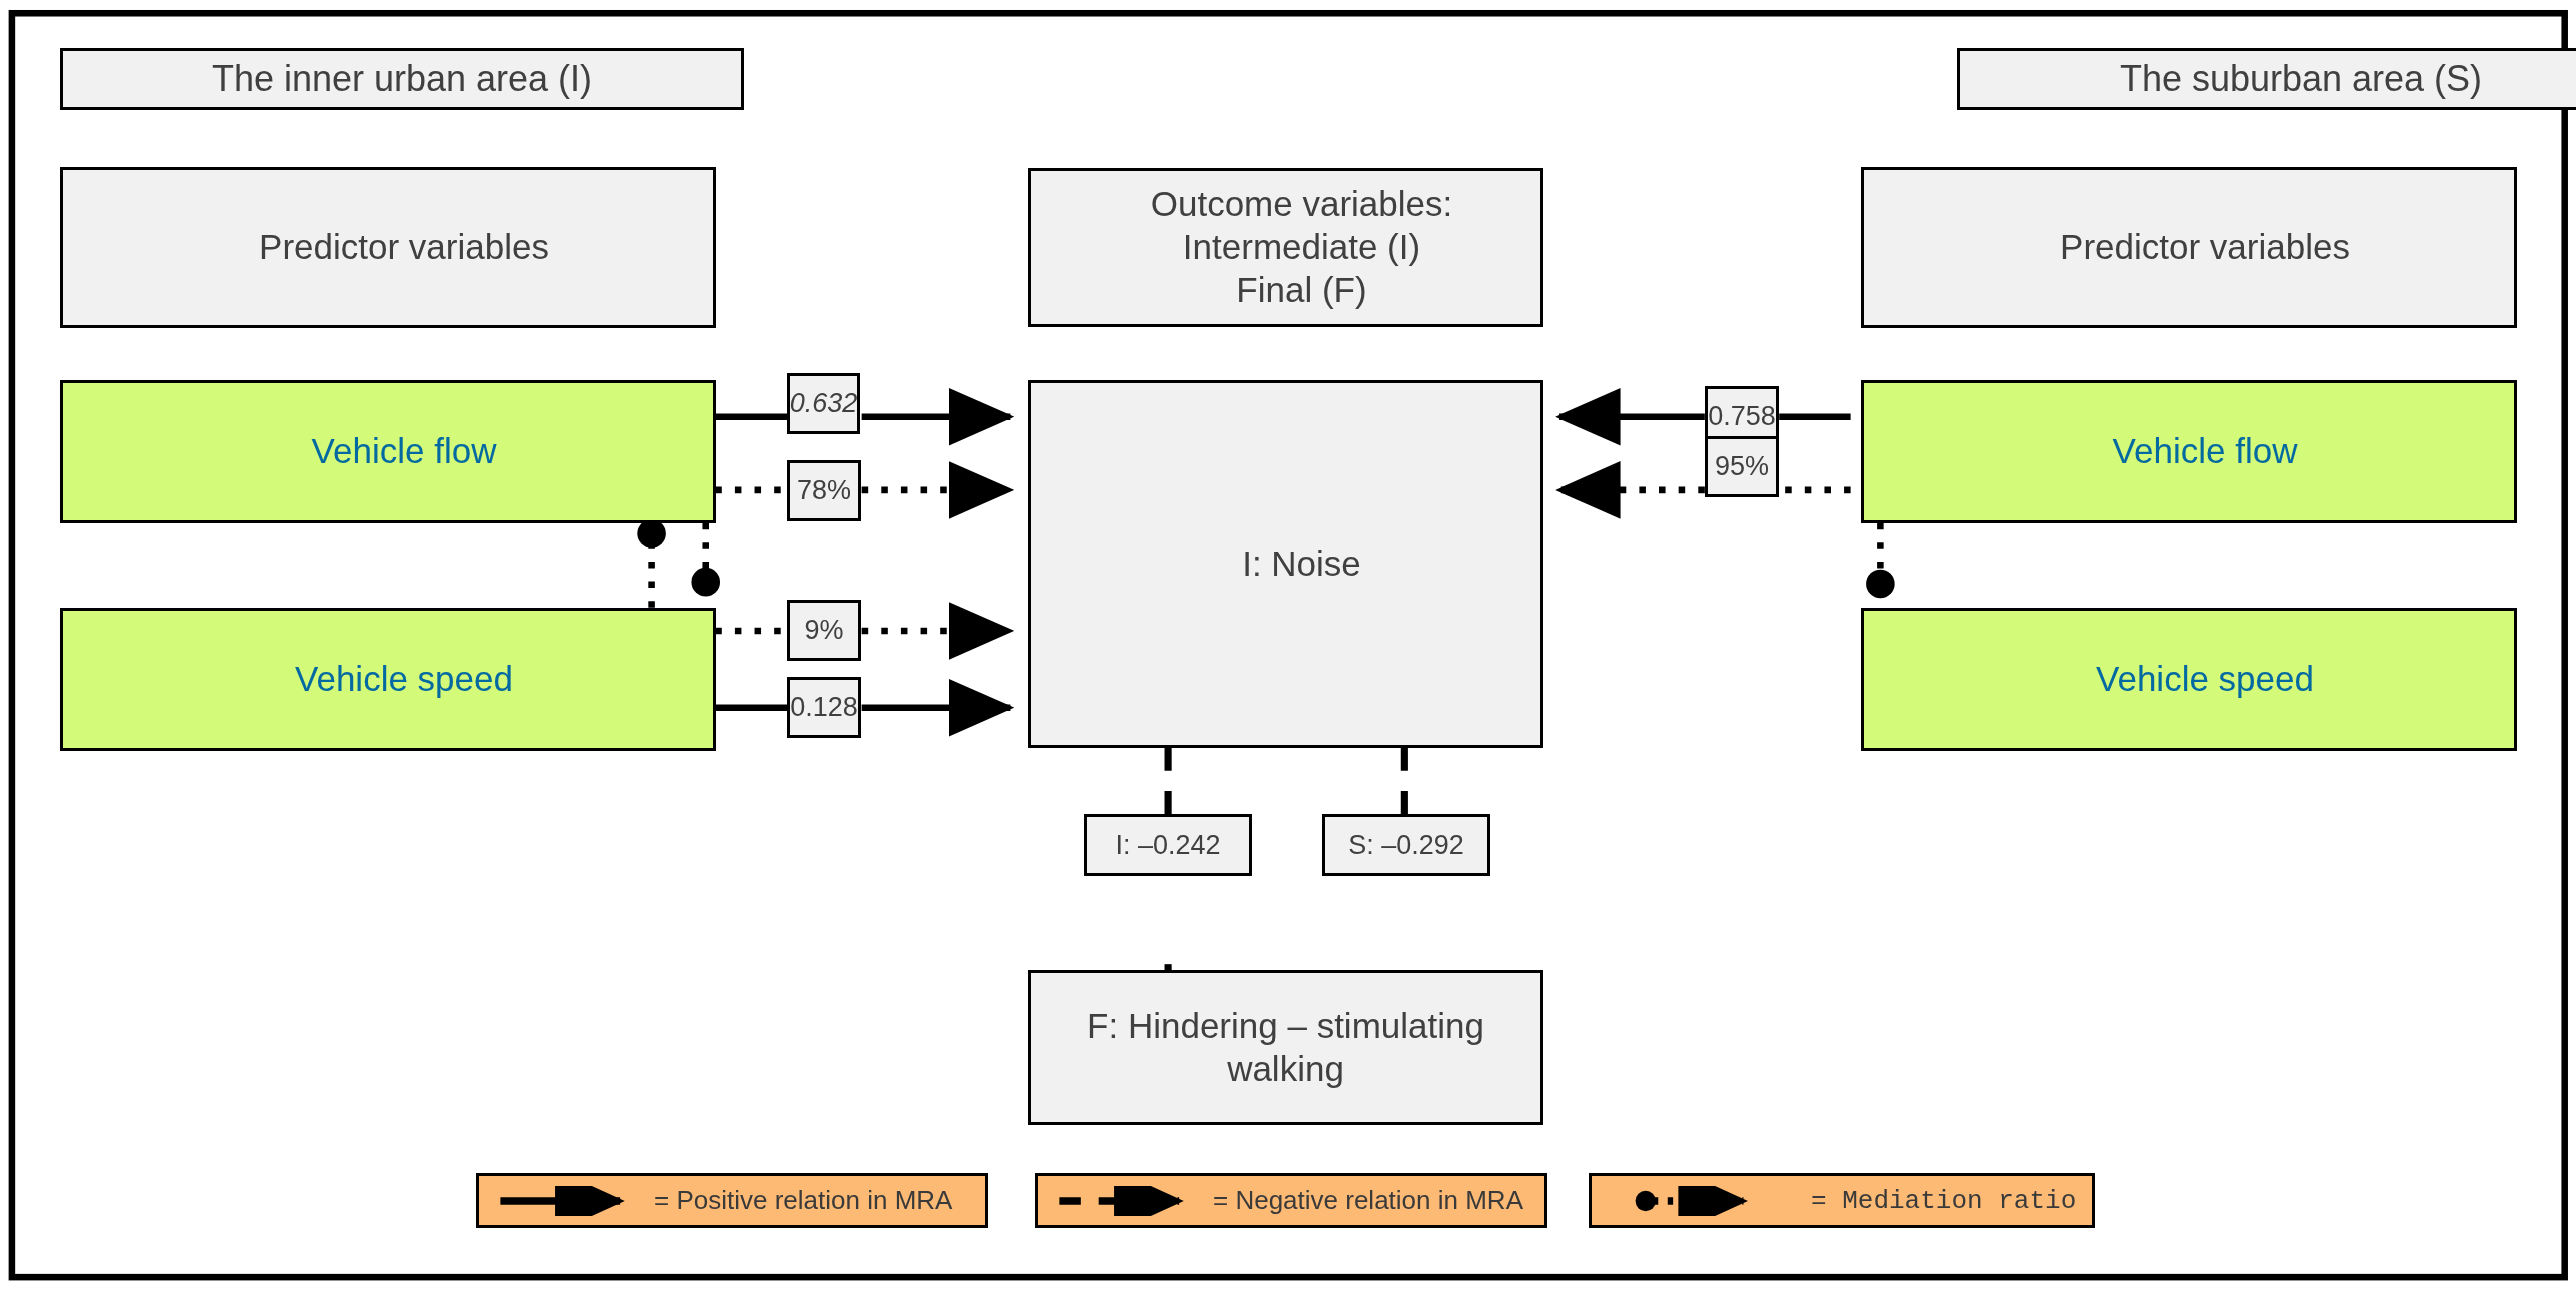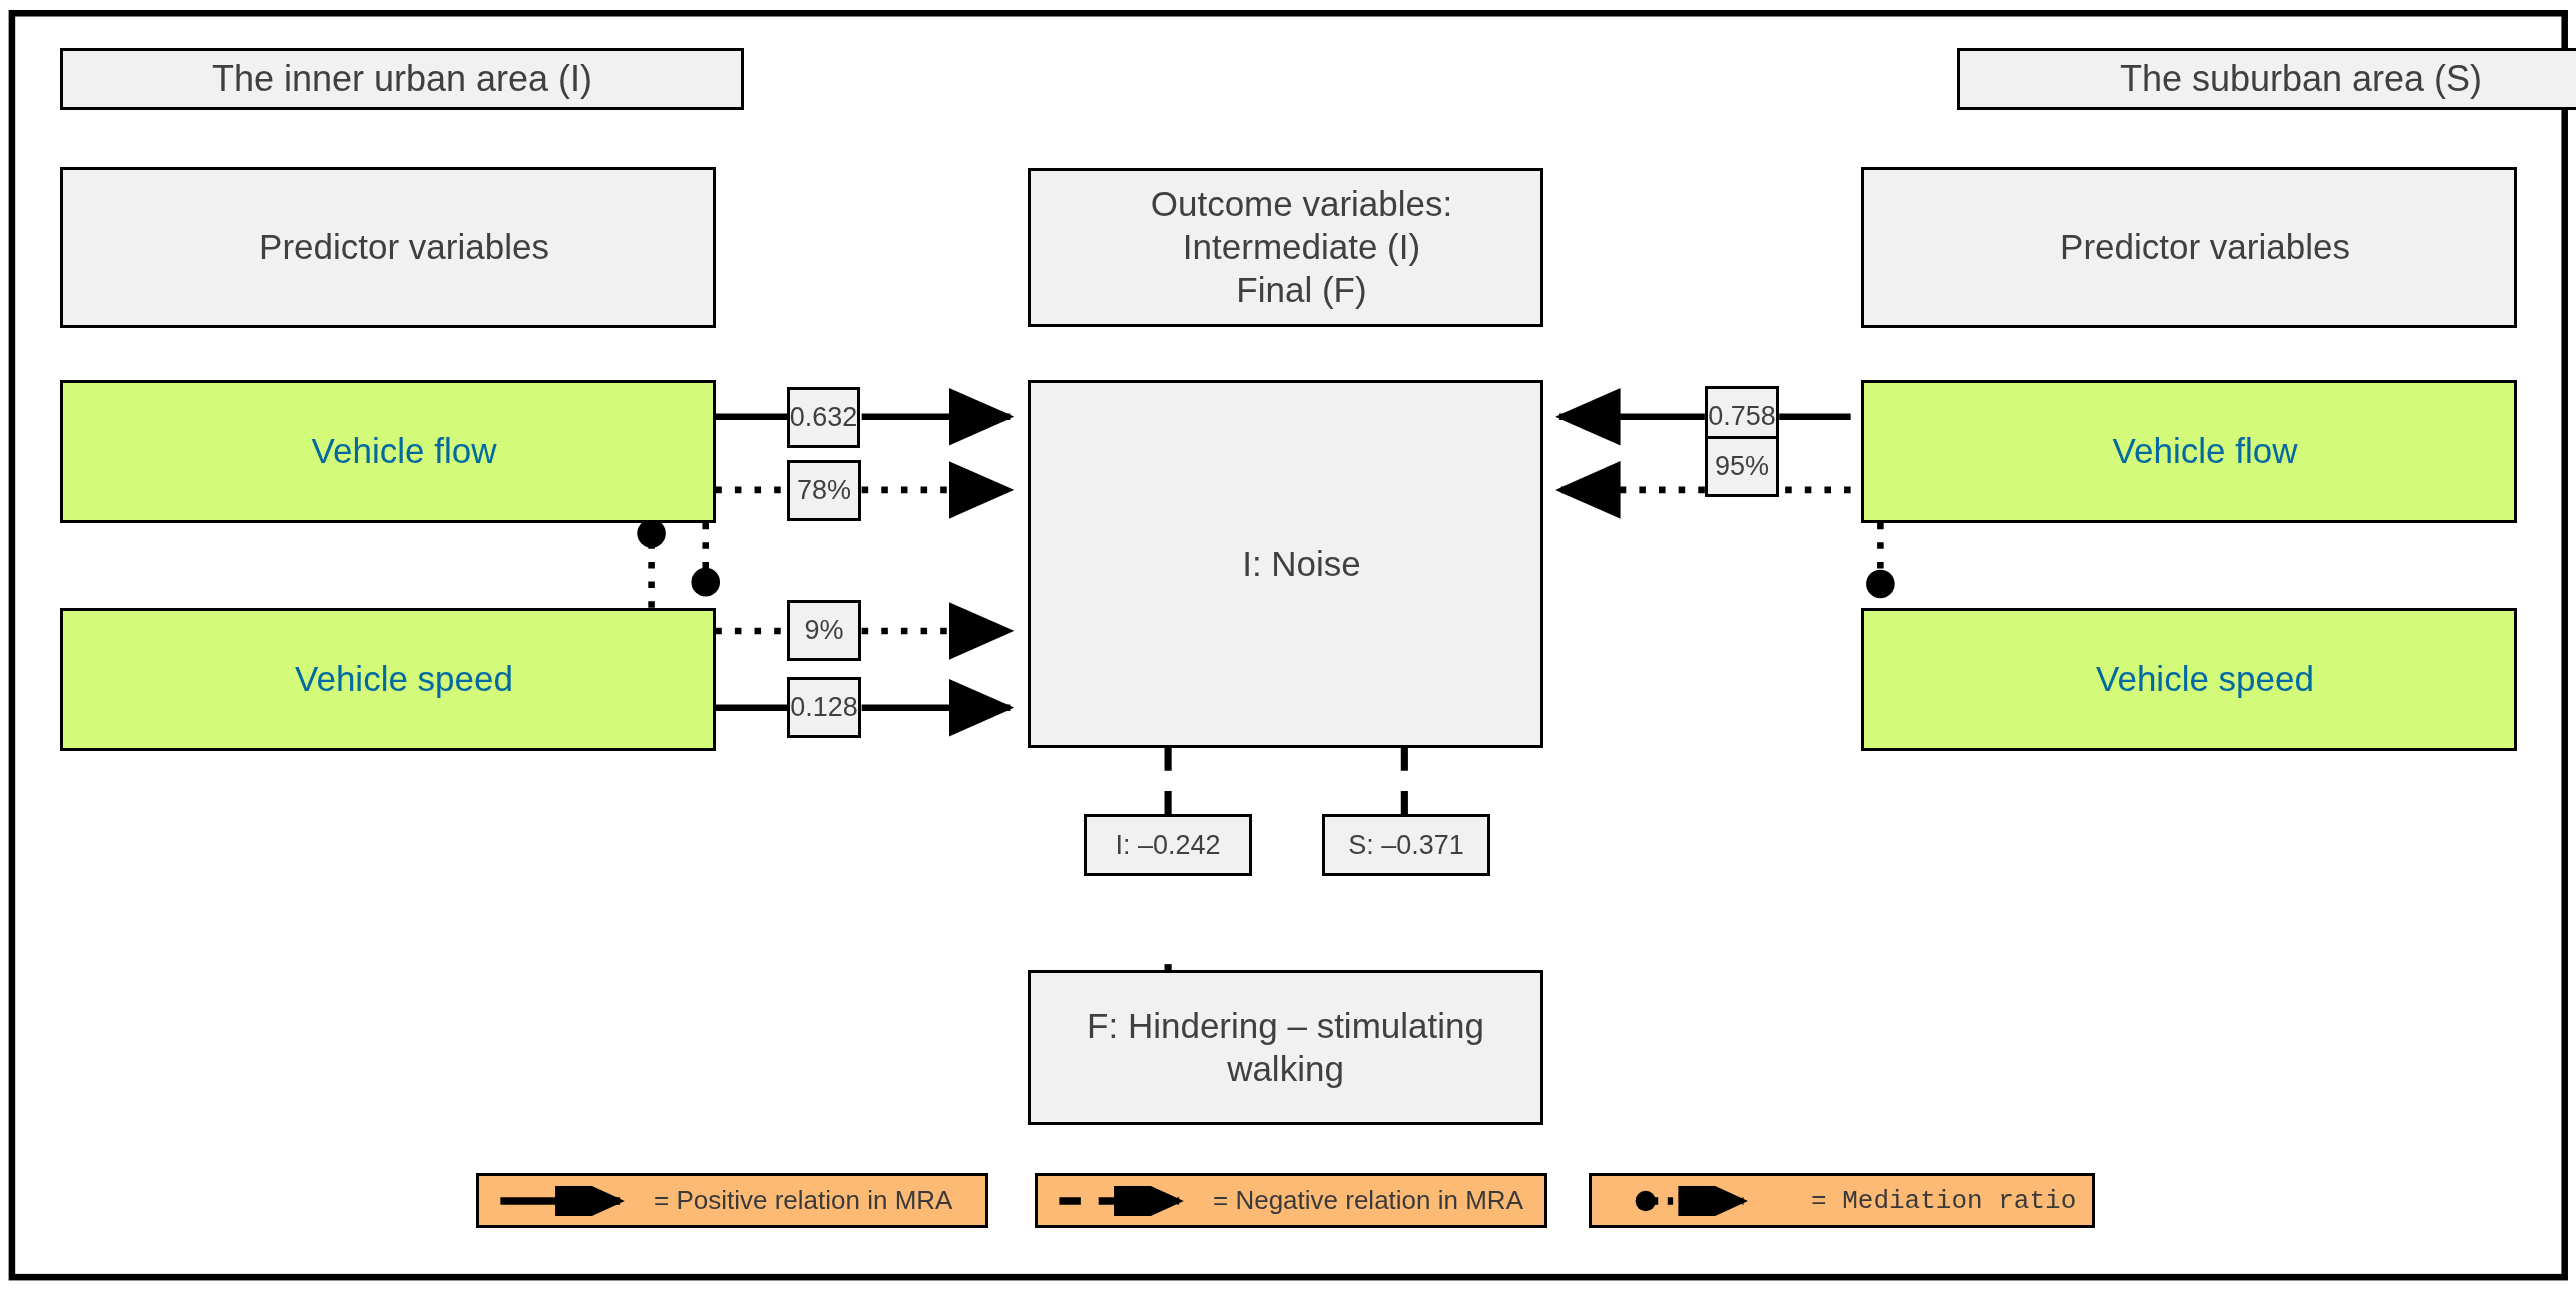--- a/index.html
+++ b/index.html
@@ -132,35 +132,35 @@
   <div class="node big" style="left:1028px; top:970px; width:515px; height:155px; padding:0 22.6px;">F: Hindering – stimulating walking</div>
 
   <div class="node head" style="left:1957px; top:48px; width:656px; height:62px;padding-left:32px;">The suburban area (S)</div>
 
   <div class="node big" style="left:1861px; top:167px; width:656px; height:161px;">Predictor variables</div>
 
   <div class="node big green" style="left:1861px; top:380px; width:656px; height:143px;">Vehicle flow</div>
 
   <div class="node big green" style="left:1861px; top:608px; width:656px; height:143px;">Vehicle speed</div>
 
-  <div class="node label-chip" style="left:787px; top:387px; width:73px; height:61px;">0.632</div>
+  <div class="node label-chip" style="left:787px; top:373px; width:73px; height:61px;font-style:italic;">0.632</div>
 
   <div class="node label-chip" style="left:787px; top:460px; width:74px; height:61px;">78%</div>
 
   <div class="node label-chip" style="left:787px; top:600px; width:74px; height:61px;">9%</div>
 
   <div class="node label-chip" style="left:787px; top:677px; width:74px; height:61px;">0.128</div>
 
   <div class="node label-chip" style="left:1705px; top:386px; width:74px; height:61px;">0.758</div>
 
   <div class="node label-chip" style="left:1705px; top:436px; width:74px; height:61px;">95%</div>
 
   <div class="node label-chip" style="left:1084px; top:814px; width:168px; height:62px;">I: –0.242</div>
 
-  <div class="node label-chip" style="left:1322px; top:814px; width:168px; height:62px;">S: –0.371</div>
+  <div class="node label-chip" style="left:1322px; top:814px; width:168px; height:62px;">S: –0.292</div>
 
   <div class="legend-box" style="left:476px; top:1173px; width:512px; height:55px;">
     <span class="legend-glyph" style="width:143px; height:30px; margin-left:19px;">
       <svg width="143" height="30" viewBox="0 0 240 50">
         <defs>
           <marker id="lgA" markerWidth="9" markerHeight="9" refX="8.4" refY="4.5" orient="auto" markerUnits="strokeWidth">
             <path d="M0,0.4 L9,4.5 L0,8.6 z" fill="#000"></path>
           </marker>
         </defs>
         <line x1="4" y1="25" x2="205" y2="25" stroke="#000" stroke-width="13" marker-end="url(#lgA)"></line>

